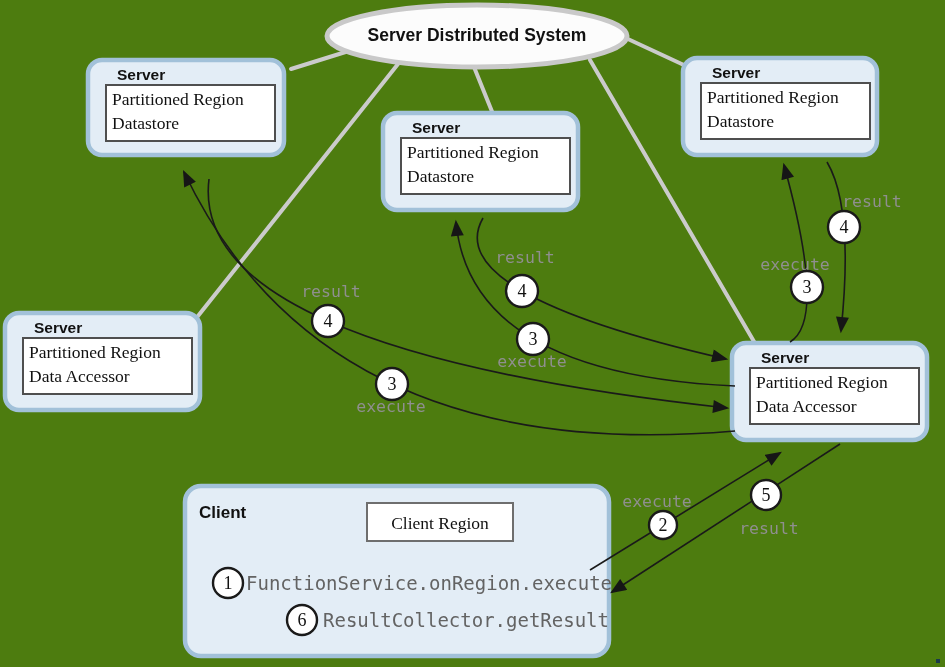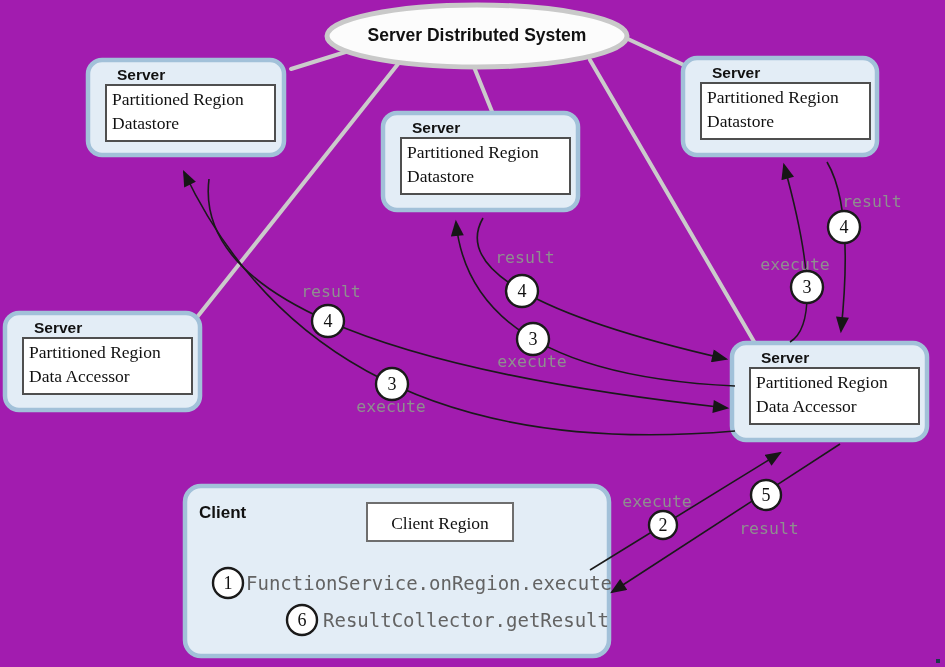--- a/index.html
+++ b/index.html
@@ -1,16 +1,16 @@
 <!DOCTYPE html>
 <html><head>
 <meta charset="utf-8">
 <style>
   html,body{margin:0;padding:0;background:#fff;}
-  .stage{width:945px;height:667px;position:relative;background:#a21caf;overflow:hidden;}
+  .stage{width:945px;height:667px;position:relative;background:#4d7c0f;overflow:hidden;}
   svg{display:block;}
   .t-sans-bold{font-family:"Liberation Sans",sans-serif;font-weight:bold;fill:#111;}
   .t-serif{font-family:"Liberation Serif",serif;fill:#111;}
   .t-mono{font-family:"DejaVu Sans Mono",monospace;}
   .ellipse-title{font-size:17.5px;}
   .server-title{font-size:15.5px;}
   .box-text{font-size:17.5px;}
   .client-title{font-size:17px;}
   .region-text{font-size:17.5px;}
   .flow-label{font-size:16.5px;fill:#8f8f8f;}

